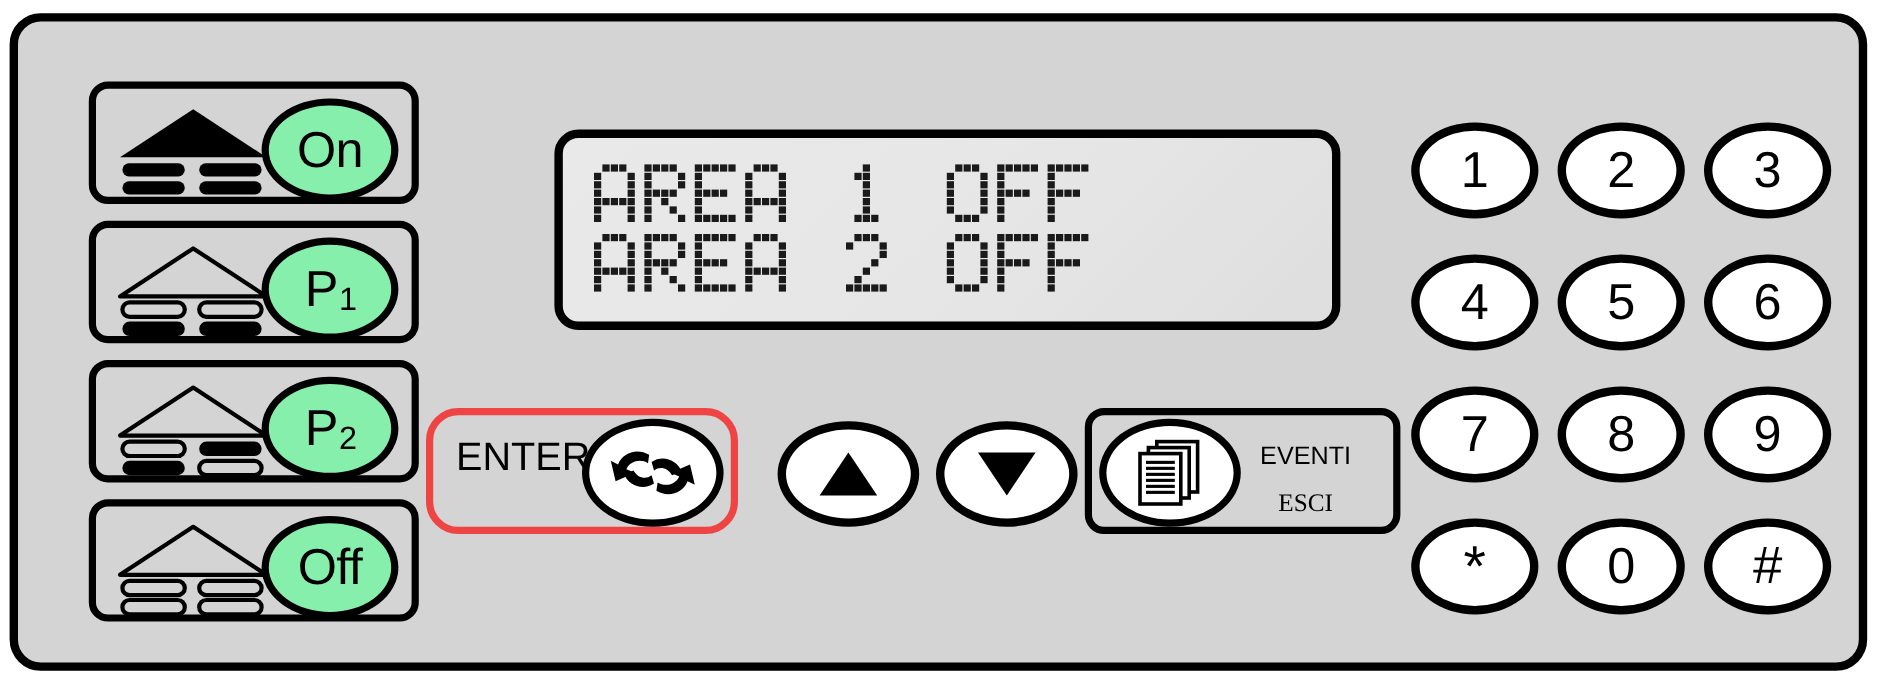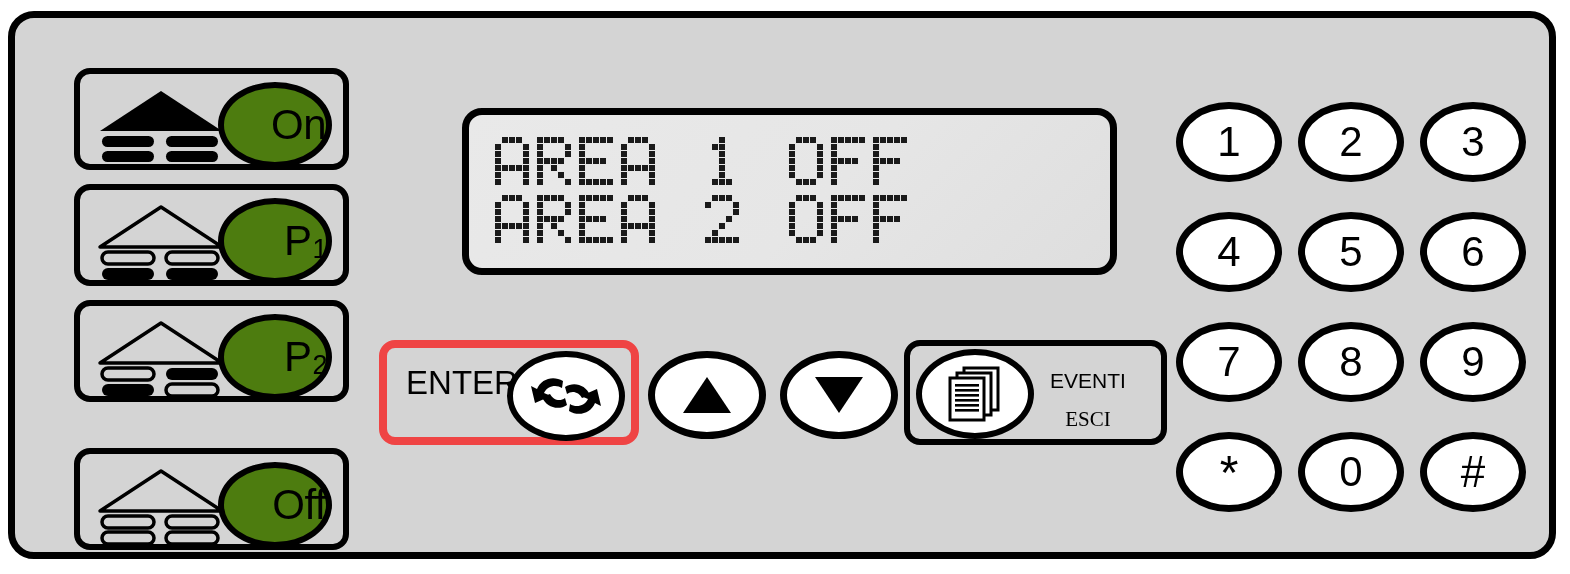--- a/index.html
+++ b/index.html
@@ -45,46 +45,46 @@
     width: 275px;
     height: 102px;
     box-sizing: border-box;
     background: #d4d4d4;
     border: 6px solid #000000;
     border-radius: 16px;
   }
   .mode-button.m0 { top: 0px; }
   .mode-button.m1 { top: 116px; }
   .mode-button.m2 { top: 232px; }
-  .mode-button.m3 { top: 348px; margin-top: 32px; }
+  .mode-button.m3 { top: 348px; }
 
   
   .house-icon {
     position: absolute;
     left: 16px;
     top: 11px;
     width: 130px;
     height: 80px;
   }
   .house-icon svg { display: block; width: 130px; height: 80px; }
 
   
   .mode-oval {
     position: absolute;
     right: 11px;
     top: 8px;
     width: 114px;
     height: 86px;
     box-sizing: border-box;
-    background: #4d7c0f;
+    background: #86efac;
     border: 6px solid #000000;
     border-radius: 50%;
     display: flex;
     align-items: center;
-    justify-content: flex-end;
+    justify-content: center;
     font-size: 42px;
     color: #000000;
     letter-spacing: -0.5px;
   }
   .mode-oval sub {
     font-size: 27px;
     vertical-align: baseline;
     position: relative;
     top: 8px;
     left: 1px;
@@ -118,28 +118,28 @@
     grid-template-rows: repeat(7, 6px);
     gap: 1px;
     margin-right: 8px;
   }
   .lcd-dot-on  { background: #1a1a1a; }
   .lcd-dot-off { background: transparent; }
 
   
   .enter-button {
     position: absolute;
-    left: 364px;
+    left: 340px;
     top: 322px;
     width: 260px;
     height: 105px;
     box-sizing: border-box;
     background: #d4d4d4;
-    border: 8px solid #ef4444;
-    border-radius: 16px;
+    border: 6px solid #ef4444;
+    border-radius: 27px;
   }
   .enter-text {
     position: absolute;
     left: 14px;
     top: 16px;
     width: 122px;
     text-align: center;
     font-size: 33px;
     line-height: 38px;
     color: #000000;

